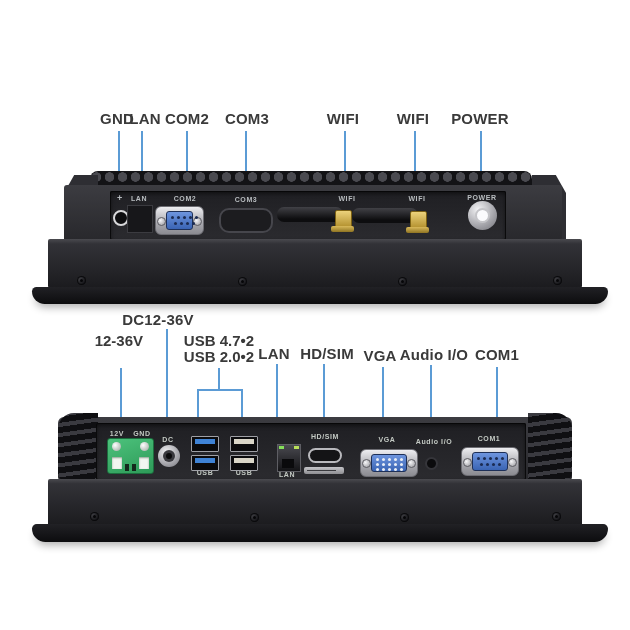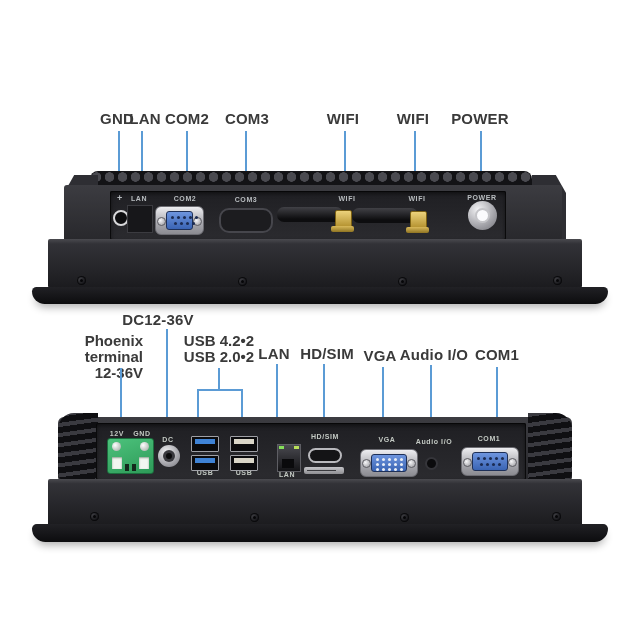--- a/index.html
+++ b/index.html
@@ -120,25 +120,24 @@
       <span class="screw" style="left:29px;top:37px"></span>
       <span class="screw" style="left:190px;top:38px"></span>
       <span class="screw" style="left:350px;top:38px"></span>
       <span class="screw" style="left:505px;top:37px"></span>
     </div>
     <div class="base" style="left:32px;top:287px;width:576px;height:17px"></div>
   </div>
 
   <div class="co" style="left:158px;top:311px">DC12-36V</div>
   <div class="co-block" style="left:30px;top:333px;width:113px;text-align:right">
-    <div>Phoenix terminal</div>
     <div>12-36V</div>
   </div>
   <div class="co-block" style="left:179px;top:333px;width:80px;text-align:center">
-    <div>USB 4.2•2</div>
+    <div>USB 4.7•2</div>
     <div>USB 2.0•2</div>
   </div>
   <div class="co" style="left:274px;top:345px">LAN</div>
   <div class="co" style="left:327px;top:345px">HD/SIM</div>
   <div class="co" style="left:380px;top:347px">VGA</div>
   <div class="co" style="left:434px;top:346px">Audio I/O</div>
   <div class="co" style="left:497px;top:346px">COM1</div>
 
   <div class="co-line" style="left:120px;top:368px;height:70px"></div>
   <div class="co-line" style="left:166px;top:329px;height:103px"></div>

